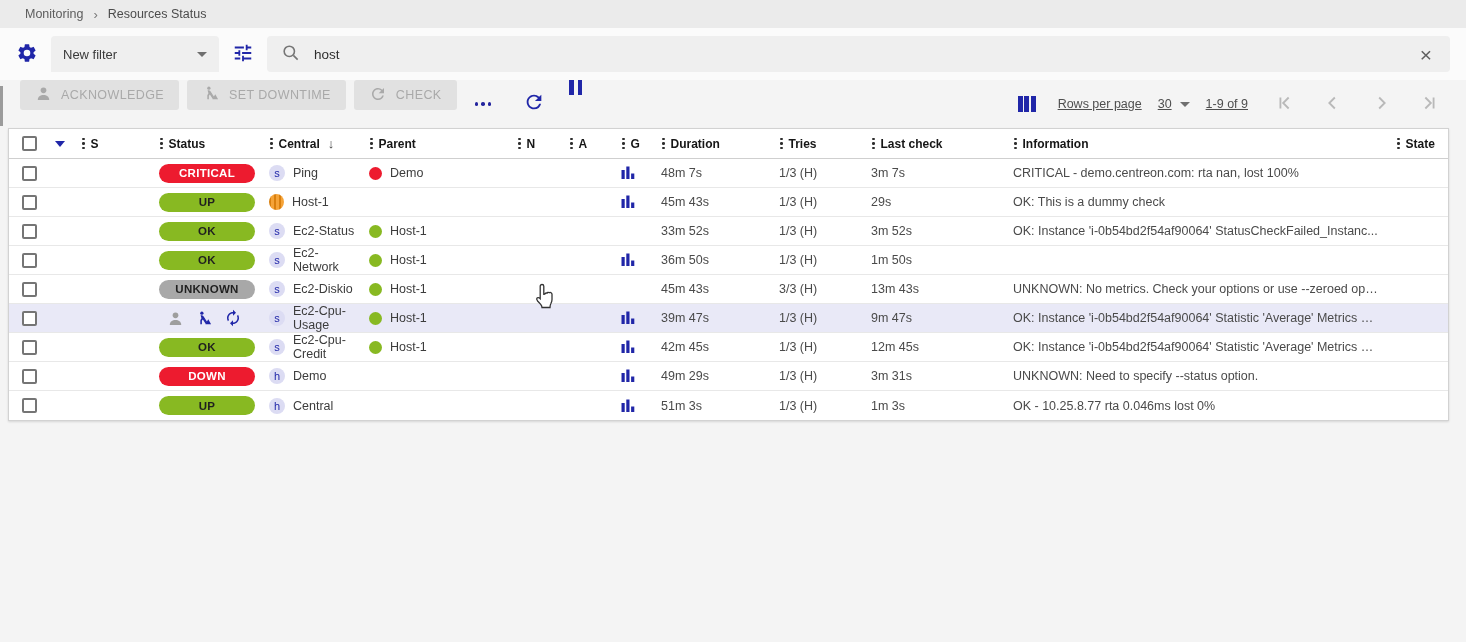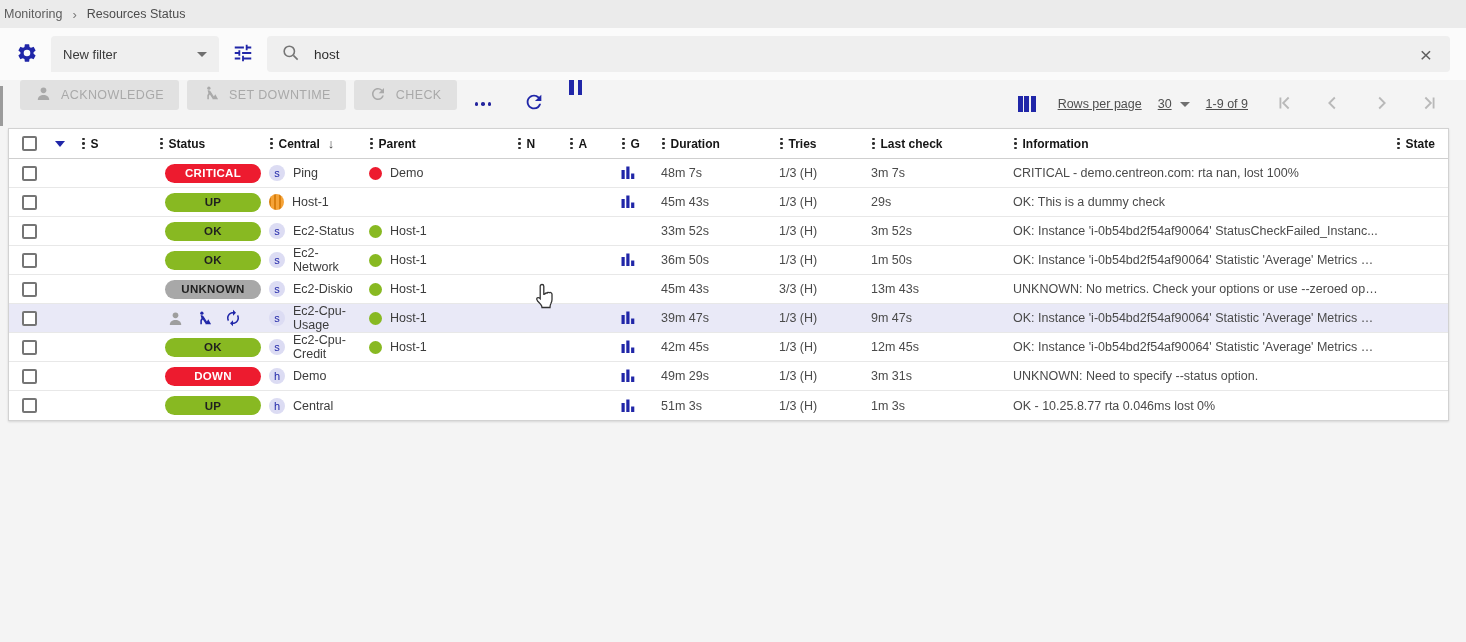--- a/index.html
+++ b/index.html
@@ -5,21 +5,21 @@
   * { box-sizing: border-box; margin: 0; padding: 0; }
   html,body { width:1466px; height:642px; }
   body {
     font-family: "Liberation Sans", sans-serif;
     background:#f4f4f4;
     position:relative;
     overflow:hidden;
     color:#4a4a4a;
   }
   
-  .breadcrumb-bar { height:28px; background:#ebebeb; display:flex; align-items:center; gap:10px; padding:0 4px; font-size:12.5px; color:#5c5c5c; }
+  .breadcrumb-bar { height:28px; background:#ebebeb; display:flex; align-items:center; gap:10px; padding:0 25px; font-size:12.5px; color:#5c5c5c; }
   .breadcrumb-bar .sep { color:#7a7a7a; font-size:13px; }
   .crumb { cursor:pointer; }
   .crumb-current { color:#4c4c4c; }
   
   .filter-bar { height:52px; background:#fbfbfb; display:flex; align-items:center; gap:13px; padding:0 16px;justify-content:flex-end; }
   .icon-btn { display:inline-flex; align-items:center; justify-content:center; background:none; border:none; cursor:pointer; }
   .preset-select { width:168px; height:36px; background:#efefef; border-radius:4px 4px 0 0; display:flex; align-items:center; padding:0 12px; font-size:13px; color:#3a3a3a; cursor:pointer; }
   .preset-select .grow { flex:1; }
   .caret-grey { width:0; height:0; border-left:5px solid transparent; border-right:5px solid transparent; border-top:5px solid #6f6f6f; display:inline-block; }
   .search-box { flex:1; height:36px; background:#efefef; border-radius:4px; display:flex; align-items:center; gap:14px; padding:0 14px; }
@@ -46,21 +46,21 @@
   .tbody .trow:last-child { border-bottom:none; }
   .tbody .trow.hl { background:#e9e9f7; }
   .cell { padding-left:6px; display:flex; align-items:center; font-size:12.5px; color:#4a4a4a; min-width:0; }
   .hcell { padding-left:6px; display:flex; align-items:center; gap:5px; }
   .cell-select { justify-content:flex-start; padding-left:13px; }
   .cbox { width:15px; height:15px; border:2px solid #757575; border-radius:2px; background:#fff; cursor:pointer; }
   .caret-blue { width:0; height:0; border-left:5px solid transparent; border-right:5px solid transparent; border-top:6px solid #2026a8; display:inline-block; cursor:pointer; }
   .drag { display:inline-flex; flex-direction:column; gap:2px; cursor:grab; padding:2px 1px; }
   .drag i { width:2.5px; height:2.5px; border-radius:50%; background:#2e2e2e; display:block; }
   .sort { font-size:13px; color:#3d3d3d; margin-left:3px; }
-  .chip { width:96px; height:19px; border-radius:10px; display:inline-flex; align-items:center; justify-content:center; font-size:11.5px; font-weight:bold; letter-spacing:.3px; margin-left:6px; cursor:pointer; }
+  .chip { width:96px; height:19px; border-radius:10px; display:inline-flex; align-items:center; justify-content:center; font-size:11.5px; font-weight:bold; letter-spacing:.3px; margin-left:0; cursor:pointer; }
   .chip-critical { background:#ed1b2f; color:#fff; }
   .chip-up { background:#88b922; color:#1f1f1f; }
   .chip-unknown { background:#a8a8a8; color:#1f1f1f; }
   .cell-status.icons { gap:11px; padding-left:14px; }
   .badge { width:16px; height:16px; border-radius:50%; background:#dcdcf3; color:#2026a8; font-size:11px; display:inline-flex; align-items:center; justify-content:center; margin-right:8px; flex:none; }
   .aws-ico { width:15px; height:16px; border-radius:50%; background:repeating-linear-gradient(90deg,#d97f0e 0 2.5px,#f5a338 2.5px 5px); margin-right:8px; flex:none; }
   .pdot { width:13px; height:13px; border-radius:50%; margin-right:8px; flex:none; }
   .pdot-critical { background:#ed1b2f; }
   .pdot-up { background:#88b922; }
   .link { color:#3c3c3c; }
@@ -420,23 +420,20 @@
             <svg width="15" height="14" viewBox="0 0 15 14">
               <rect x="0.5" y="4" width="3.2" height="9" fill="#2026a8"></rect>
               <rect x="5.3" y="0.5" width="3.2" height="12.5" fill="#2026a8"></rect>
               <rect x="10.1" y="7.5" width="3.2" height="5.5" fill="#2026a8"></rect>
             </svg>
           </span>
         </div>
         <div class="cell">36m 50s</div>
         <div class="cell">1/3 (H)</div>
         <div class="cell">1m 50s</div>
-        <div class="cell">
-          <span class="info-text">OK: Instance 'i-0b54bd2f54af90064' Statistic 'Average' Metrics N...</span>
-        </div>
         <div class="cell"></div>
       </div>
       <div class="trow">
         <div class="cell cell-select">
           <span class="cbox"></span>
         </div>
         <div class="cell"></div>
         <div class="cell"></div>
         <div class="cell cell-status">
           <span class="chip chip-unknown">UNKNOWN</span>

